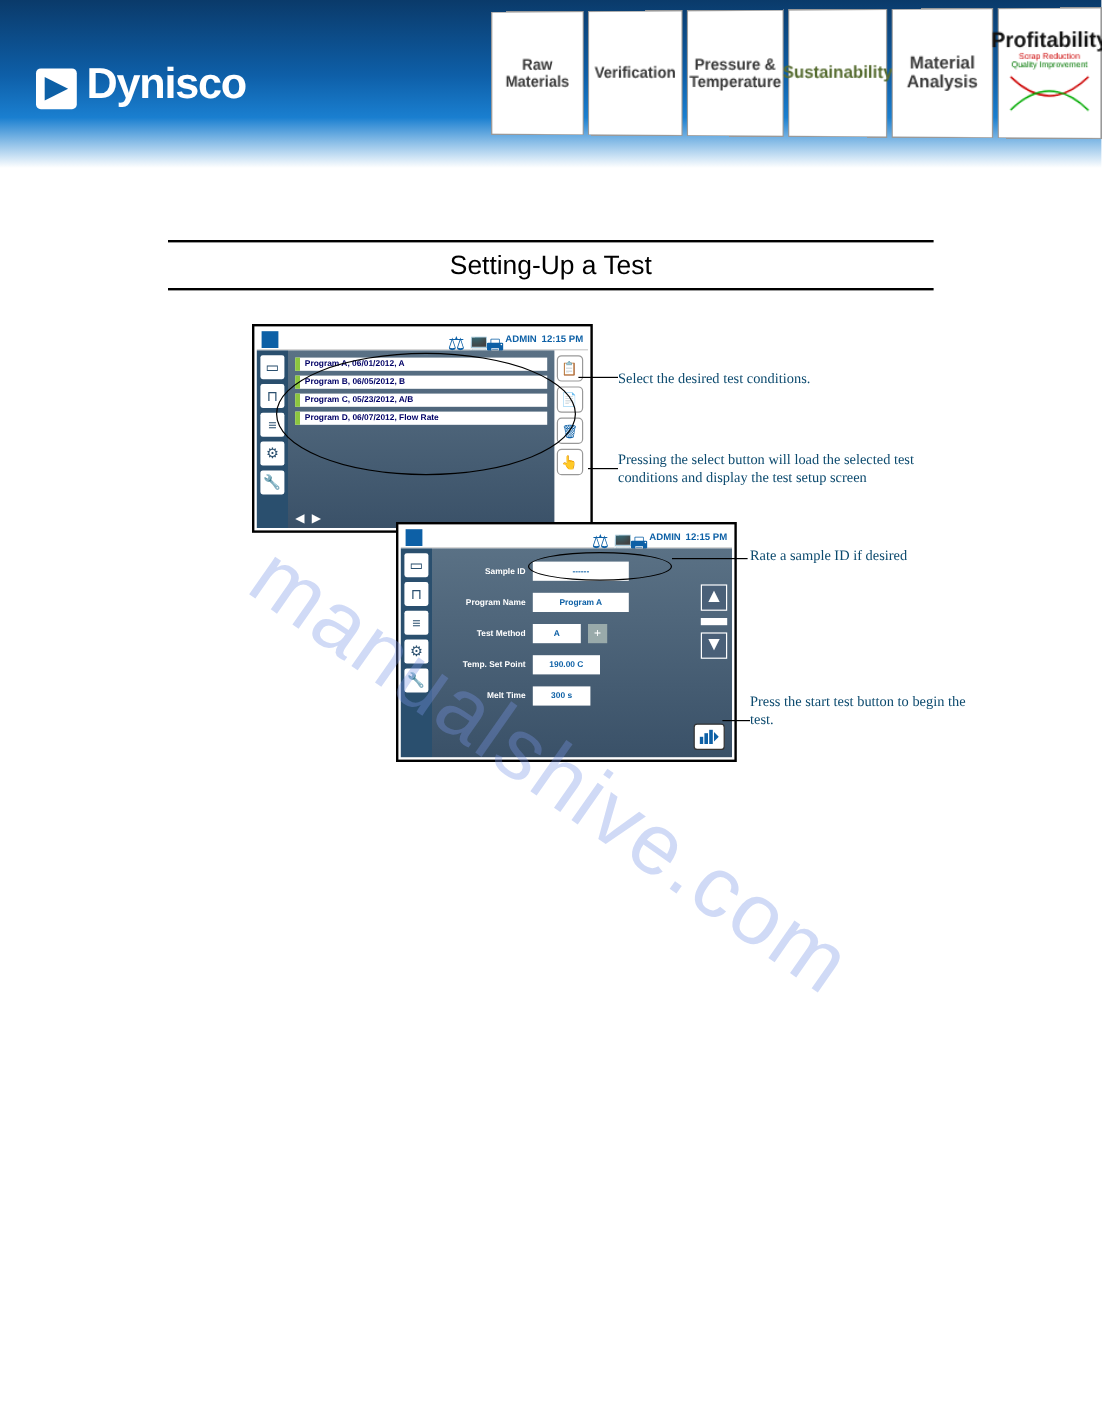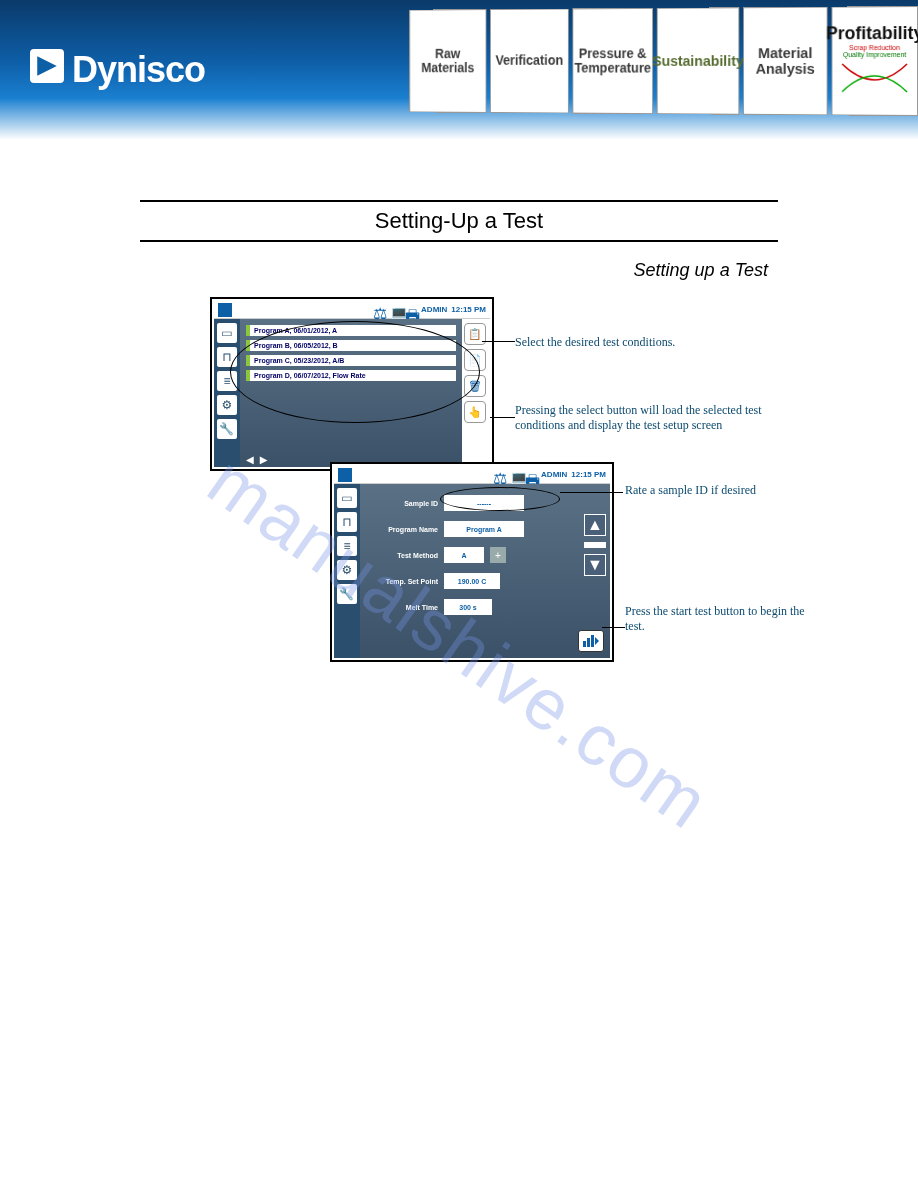--- a/index.html
+++ b/index.html
@@ -1,20 +1,20 @@
 <!DOCTYPE html>
 <html><head>
 <meta charset="utf-8">
 <style>
   * { box-sizing: border-box; margin: 0; padding: 0; }
   body { width: 918px; height: 1188px; background: #fff; font-family: Arial, sans-serif; position: relative; overflow: hidden; }
 
   
   .banner { width: 918px; height: 140px; background: linear-gradient(180deg, #0a3a6a 0%, #0e5fa8 45%, #1a7fd0 70%, #ffffff 100%); position: relative; display: flex; align-items: center; }
-  .banner-logo { display: flex; align-items: flex-start; gap: 8px; margin-left: 30px; }
+  .banner-logo { display: flex; align-items: flex-end; gap: 8px; margin-left: 30px; }
   .logo-mark { width: 34px; height: 34px; background: #fff; border-radius: 4px; display: flex; align-items: center; justify-content: center; }
   .logo-mark svg { width: 26px; height: 26px; }
   .brand-text { color: #fff; font-size: 36px; font-weight: bold; letter-spacing: -1px; }
   .banner-tiles { position: absolute; right: 0; top: 6px; display: flex; gap: 4px; transform: perspective(800px) rotateY(-6deg); transform-origin: right center; }
   .tile { width: 88px; height: 110px; background: #fff; border: 1px solid #999; display: flex; flex-direction: column; align-items: center; justify-content: center; font-size: 12px; color: #333; text-align: center; padding: 4px; }
   .tile-title { font-weight: bold; color: #3a3a3a; font-size: 14px; line-height: 1.1; }
   .tile:last-child .tile-title { font-size: 18px; color: #111; }
   .tile:nth-last-child(2) .tile-title { font-size: 15px; }
   .tile:nth-last-child(3) .tile-title { font-size: 15px; color: #556b2f; }
 
@@ -104,21 +104,20 @@
           <path d="M2 34 Q35 2 68 34" stroke="#0a0" fill="none" stroke-width="1.5"></path>
         </svg>
     </div>
   </div>
 </div>
 
 <div class="doc">
   <hr class="hr">
   <div class="page-title">Setting-Up a Test</div>
   <hr class="hr2">
-  <div class="subtitle">Setting up a Test</div>
 
   <div class="screens-wrap">
 
     <div class="device dev1">
       <div class="screen">
         <div class="topbar">
           <div class="logo-sm"></div>
           <div class="spacer"></div>
           <span class="top-icon">⚖</span>
           <span class="top-icon">💻</span>

